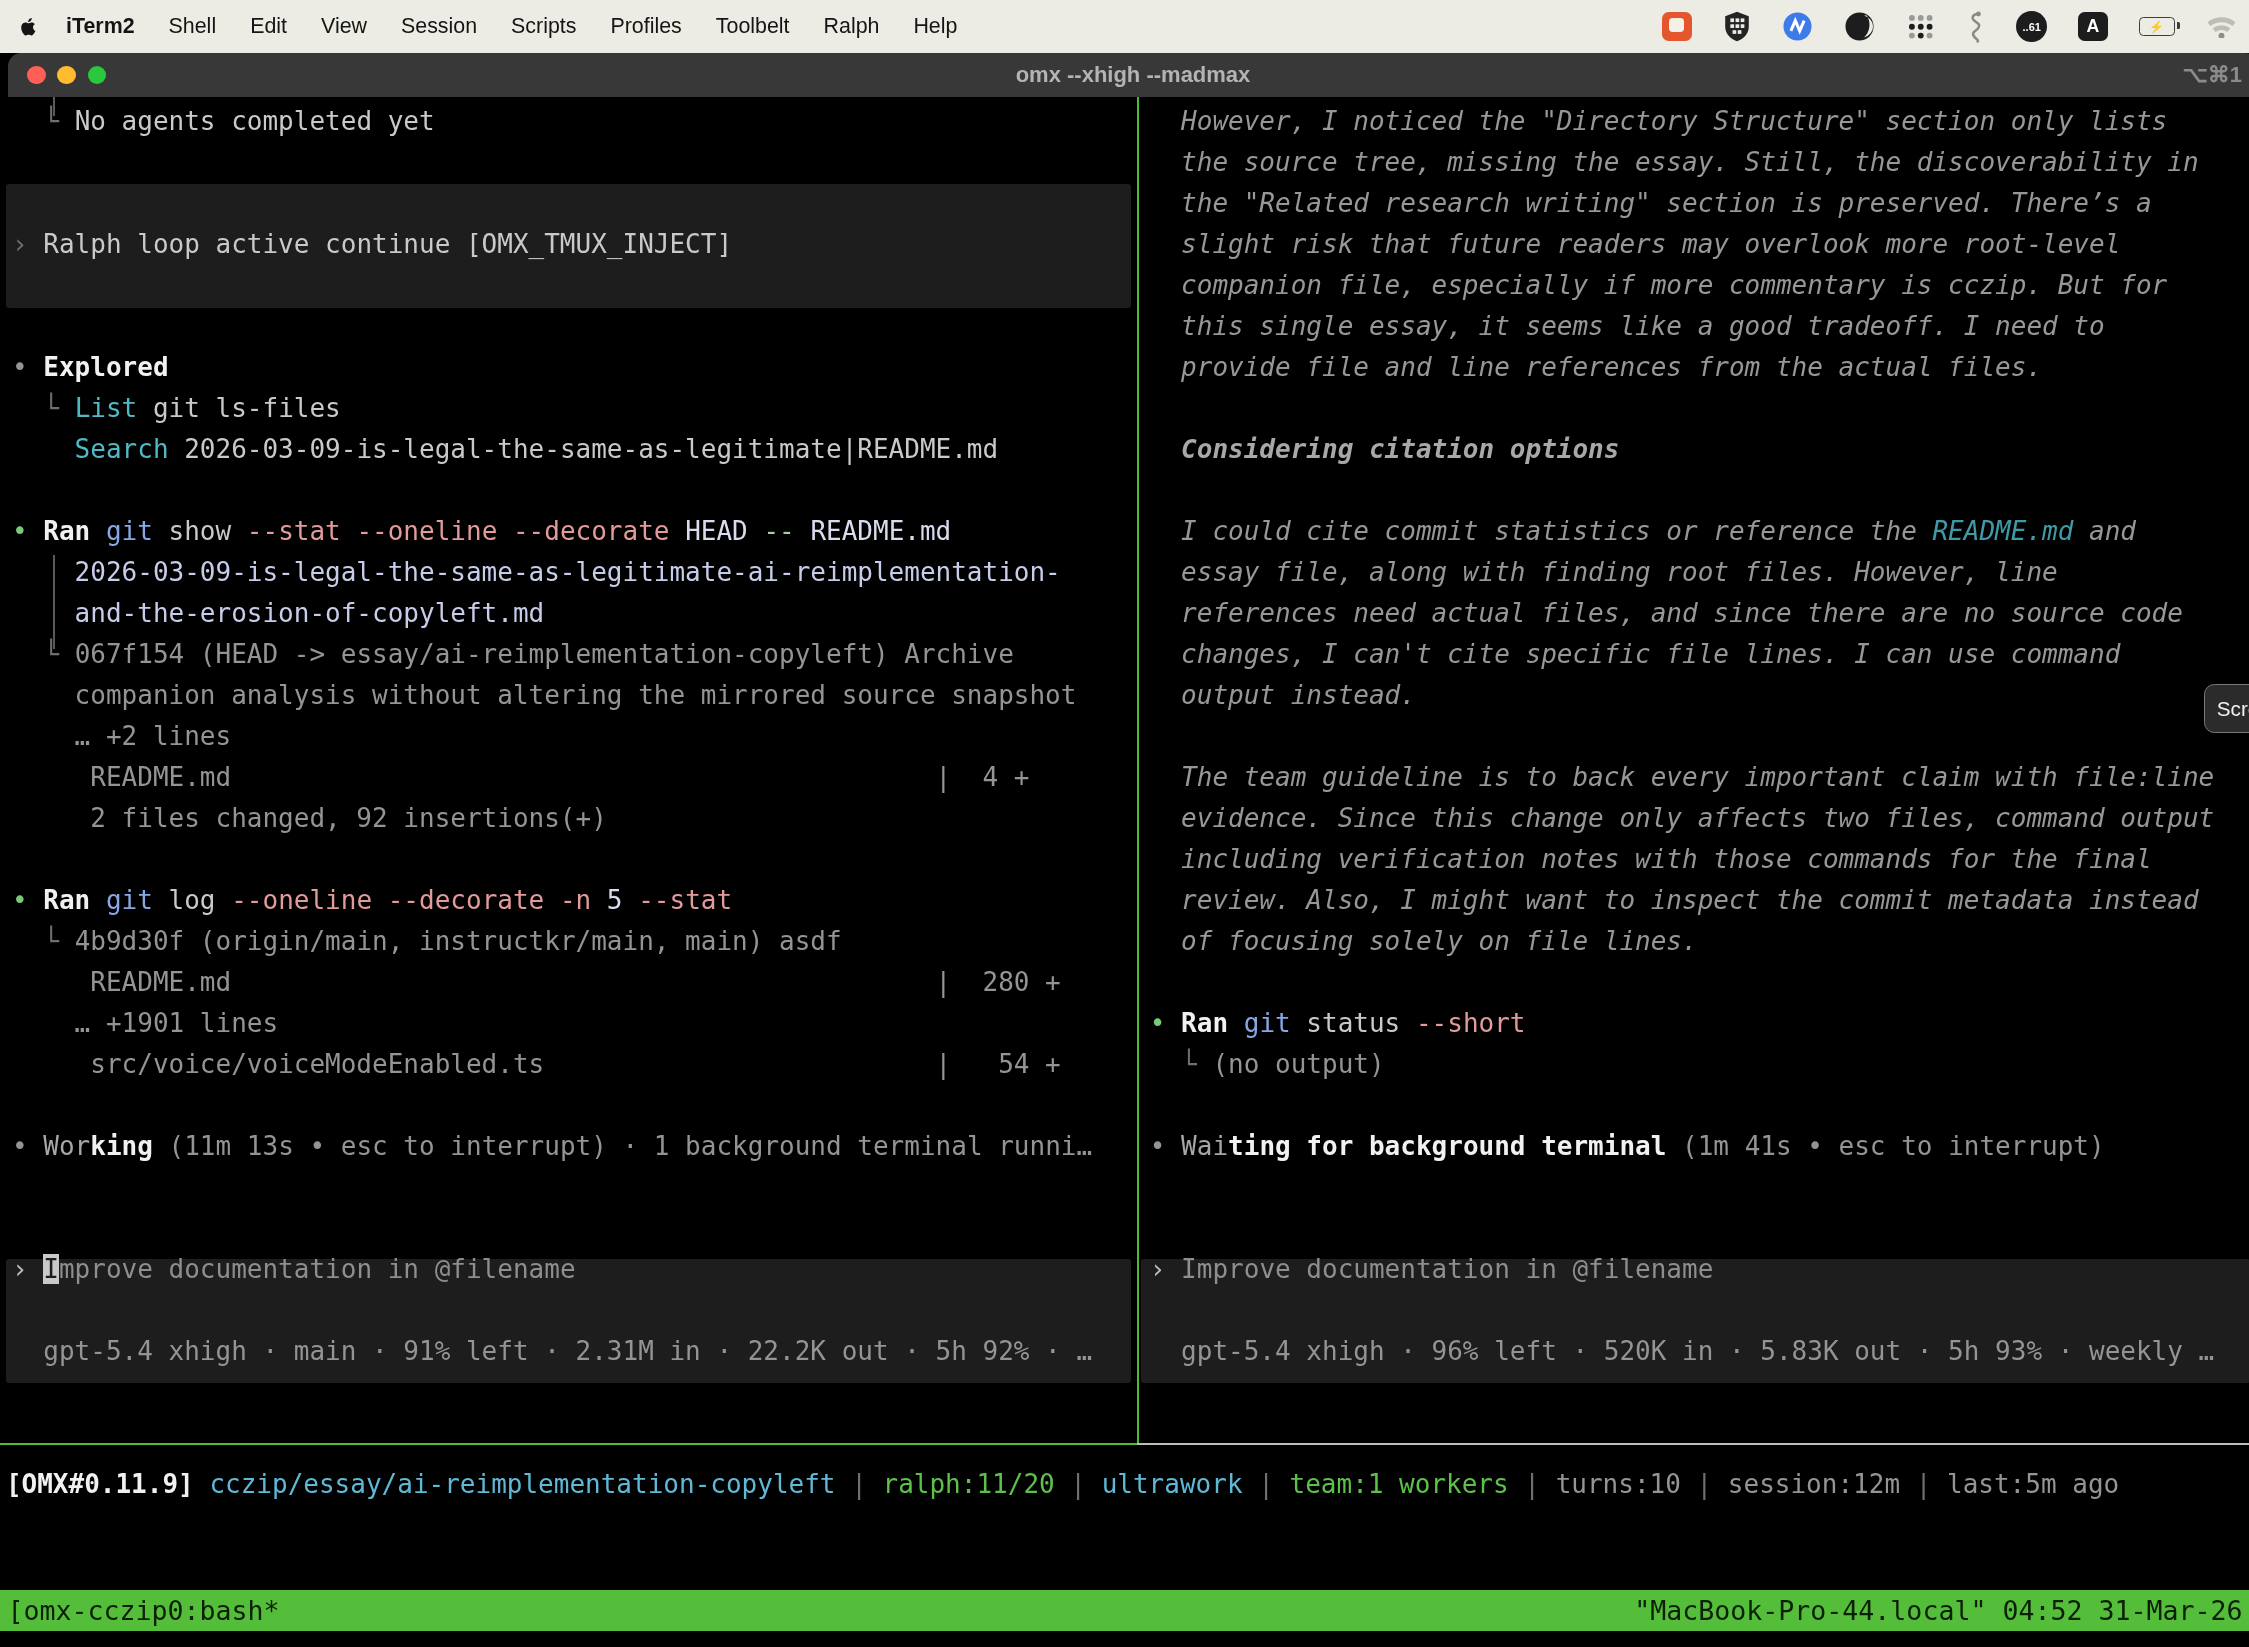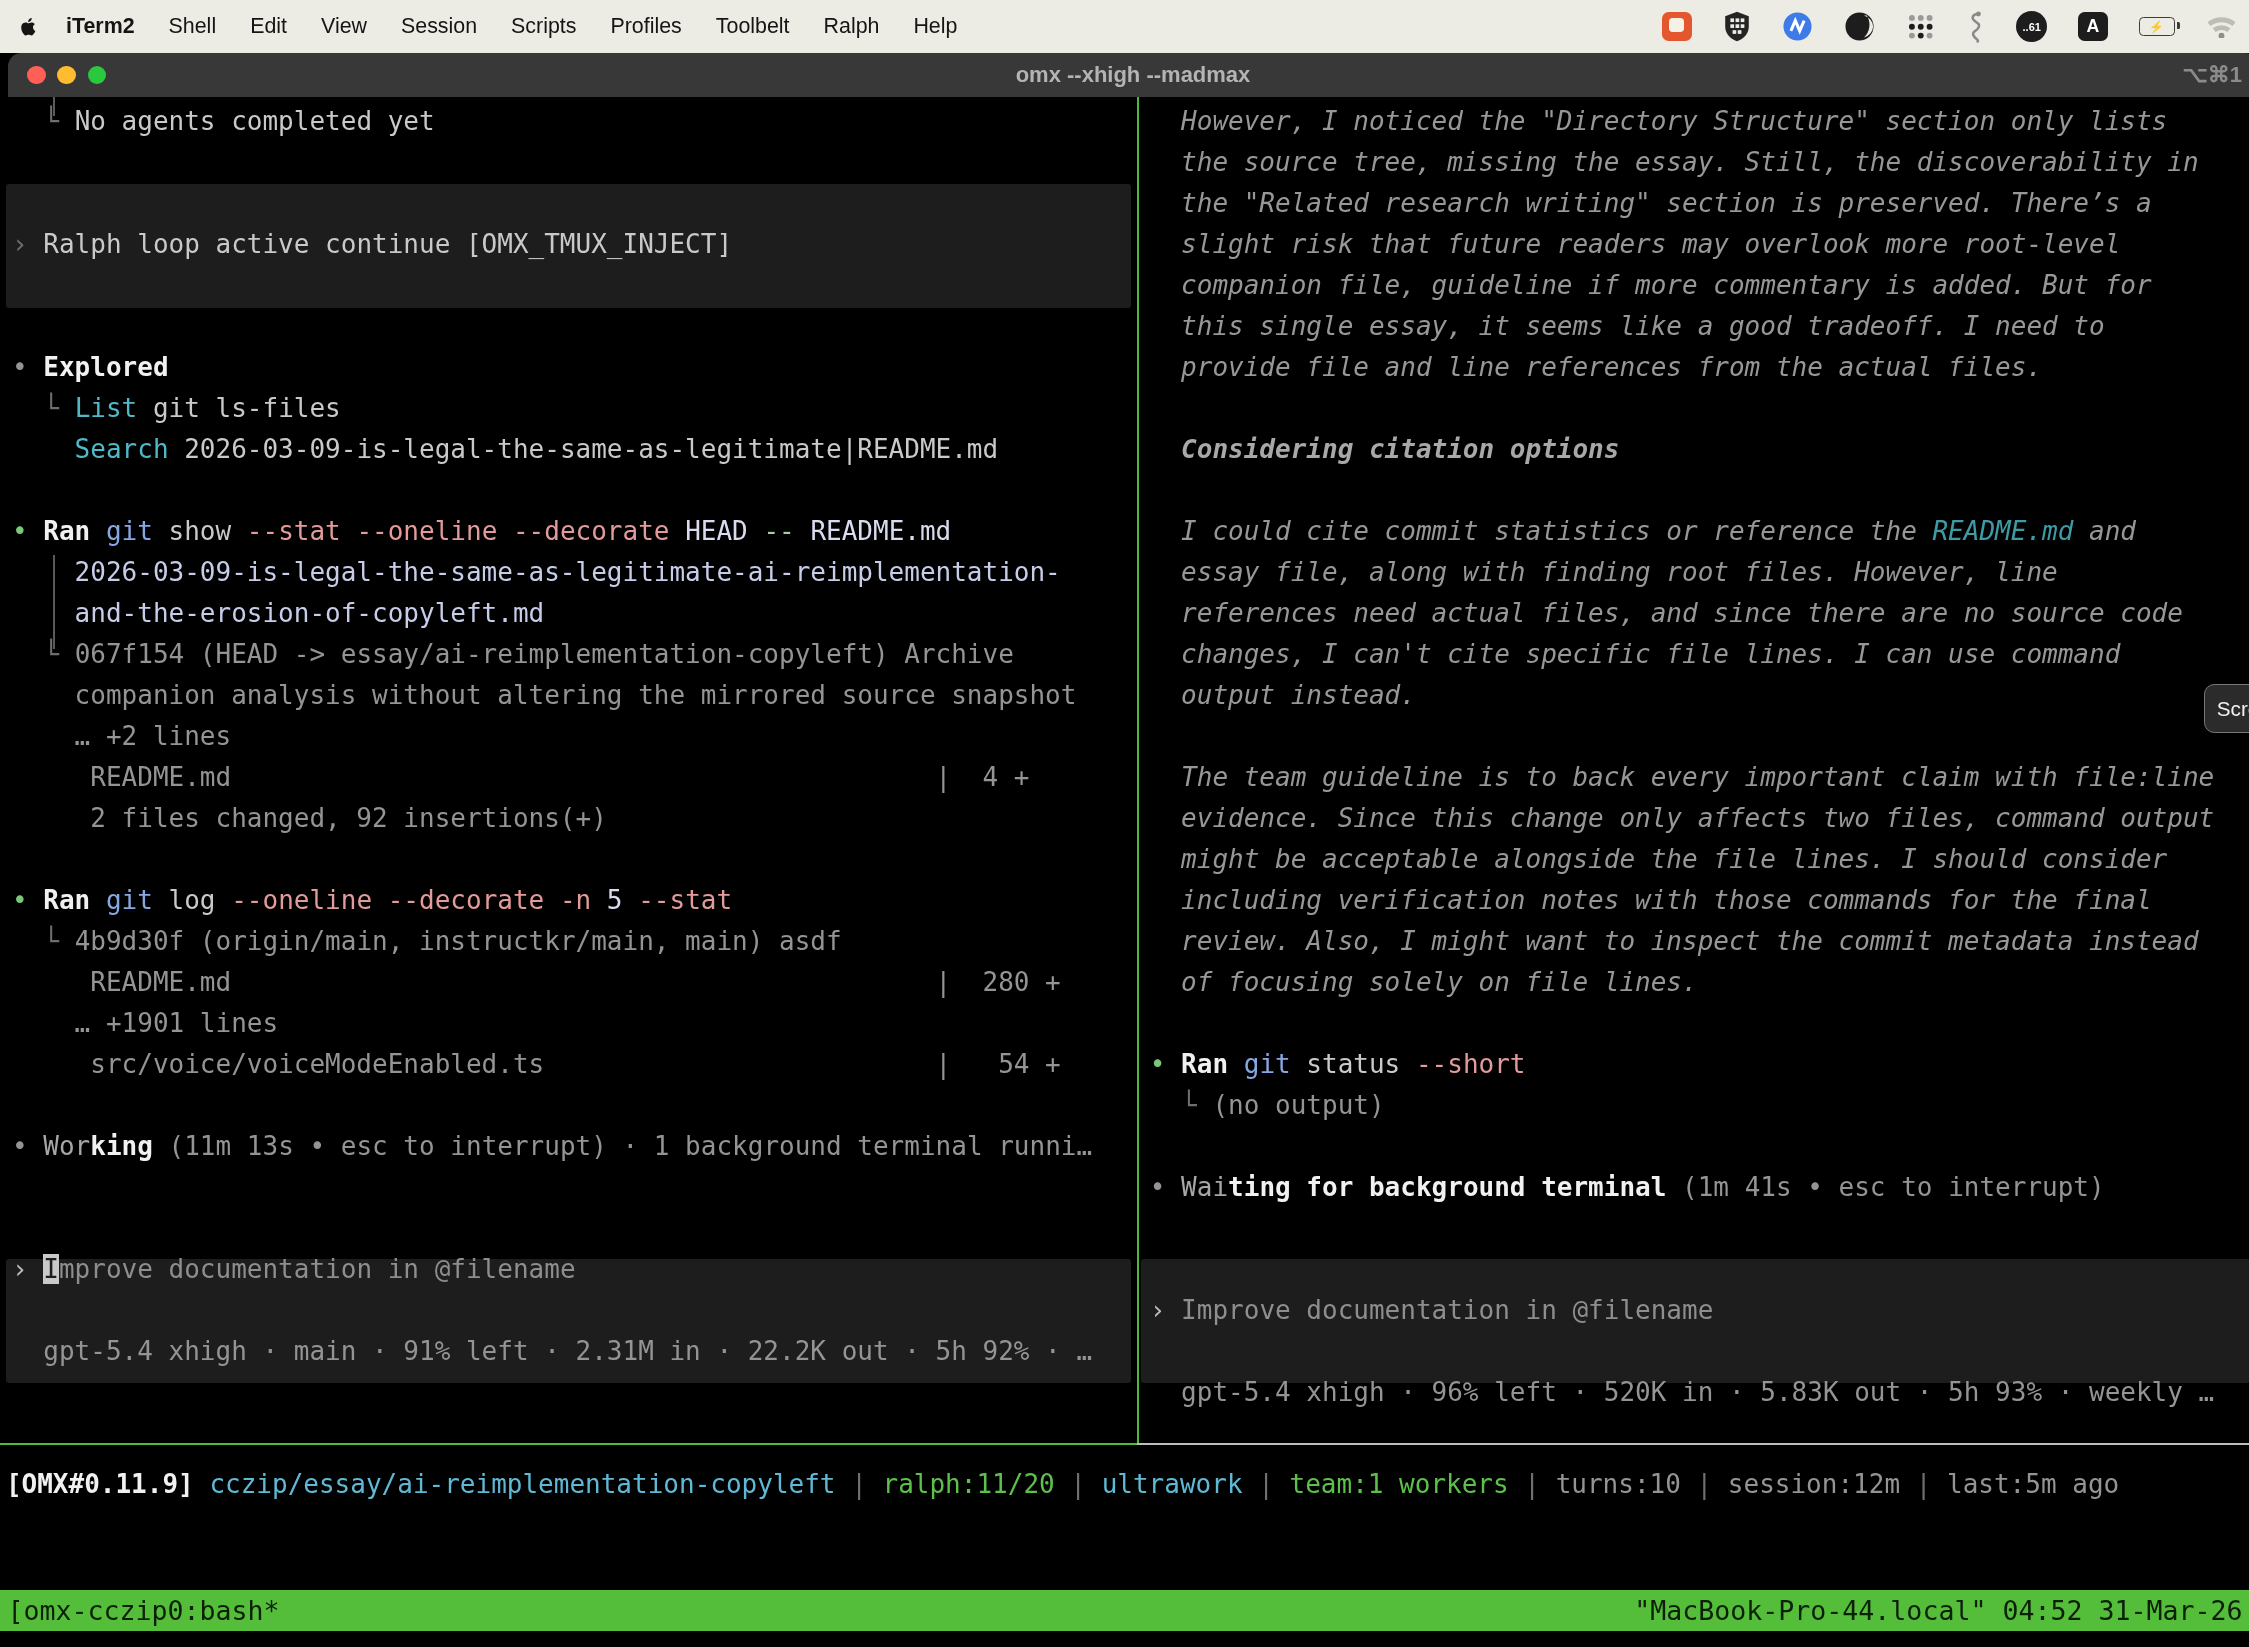--- a/index.html
+++ b/index.html
@@ -237,35 +237,34 @@
 
   <div class="v-divider"></div>
 
   <div class="pane pane-right">
     <div class="tbox box-prompt"></div>
     <div class="pane-lines">
         <div class="t-line"><span class="s-it">  However, I noticed the "Directory Structure" section only lists</span></div>
         <div class="t-line"><span class="s-it">  the source tree, missing the essay. Still, the discoverability in</span></div>
         <div class="t-line"><span class="s-it">  the "Related research writing" section is preserved. There’s a</span></div>
         <div class="t-line"><span class="s-it">  slight risk that future readers may overlook more root-level</span></div>
-        <div class="t-line"><span class="s-it">  companion file, guideline if more commentary is added. But for</span></div>
+        <div class="t-line"><span class="s-it">  companion file, especially if more commentary is cczip. But for</span></div>
         <div class="t-line"><span class="s-it">  this single essay, it seems like a good tradeoff. I need to</span></div>
         <div class="t-line"><span class="s-it">  provide file and line references from the actual files.</span></div>
         <div class="t-line"></div>
         <div class="t-line"><span class="s-itb">  Considering citation options</span></div>
         <div class="t-line"></div>
         <div class="t-line"><span class="s-it">  I could cite commit statistics or reference the </span><span class="s-itl">README.md</span><span class="s-it"> and</span></div>
         <div class="t-line"><span class="s-it">  essay file, along with finding root files. However, line</span></div>
         <div class="t-line"><span class="s-it">  references need actual files, and since there are no source code</span></div>
         <div class="t-line"><span class="s-it">  changes, I can't cite specific file lines. I can use command</span></div>
         <div class="t-line"><span class="s-it">  output instead.</span></div>
         <div class="t-line"></div>
         <div class="t-line"><span class="s-it">  The team guideline is to back every important claim with file:line</span></div>
         <div class="t-line"><span class="s-it">  evidence. Since this change only affects two files, command output</span></div>
-        <div class="t-line"><span class="s-it">  might be acceptable alongside the file lines. I should consider</span></div>
         <div class="t-line"><span class="s-it">  including verification notes with those commands for the final</span></div>
         <div class="t-line"><span class="s-it">  review. Also, I might want to inspect the commit metadata instead</span></div>
         <div class="t-line"><span class="s-it">  of focusing solely on file lines.</span></div>
         <div class="t-line"></div>
         <div class="t-line"><span class="s-grn">• </span><span class="s-w">Ran</span><span class="s-bl"> git</span><span class="s-lg"> status</span><span class="s-sa"> --short</span></div>
         <div class="t-line"><span class="s-dim">  └ </span><span class="s-g">(no output)</span></div>
         <div class="t-line"></div>
         <div class="t-line"><span class="s-g">• </span><span class="s-sp1">Wai</span><span class="s-w">ting for background terminal</span><span class="s-g"> (1m 41s • esc to interrupt)</span></div>
         <div class="t-line"></div>
         <div class="t-line"></div>

